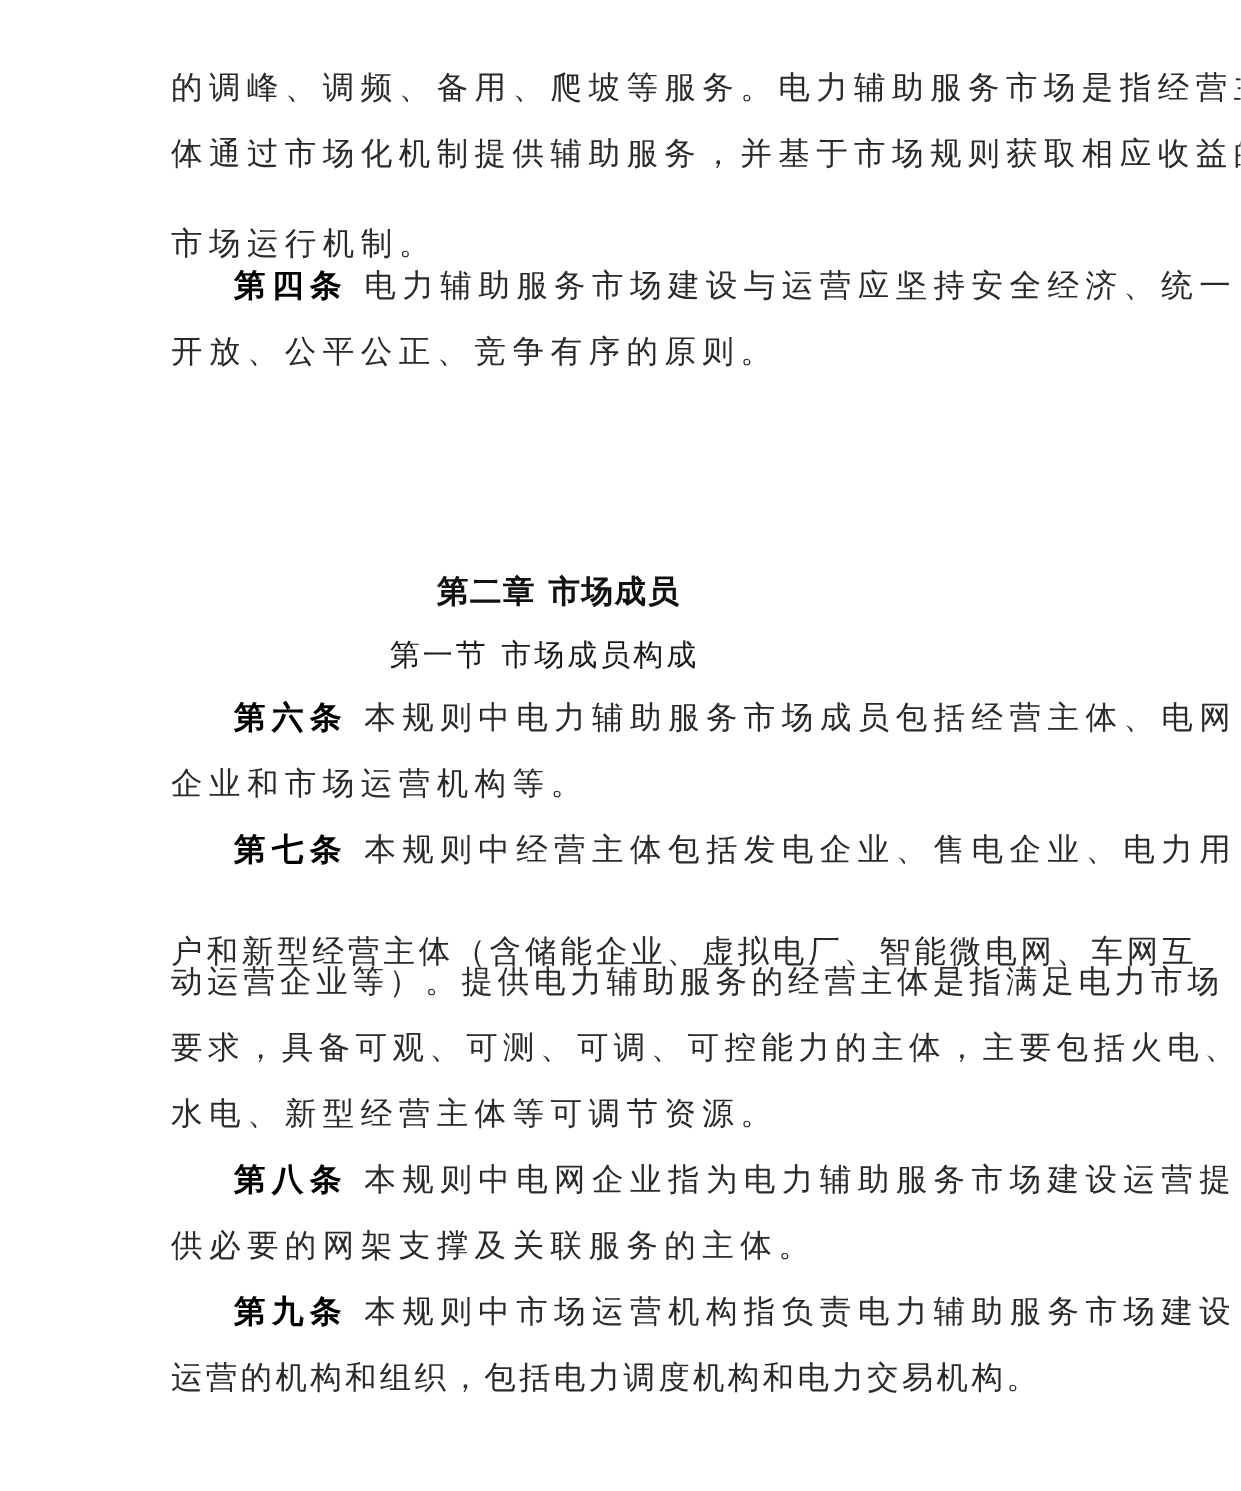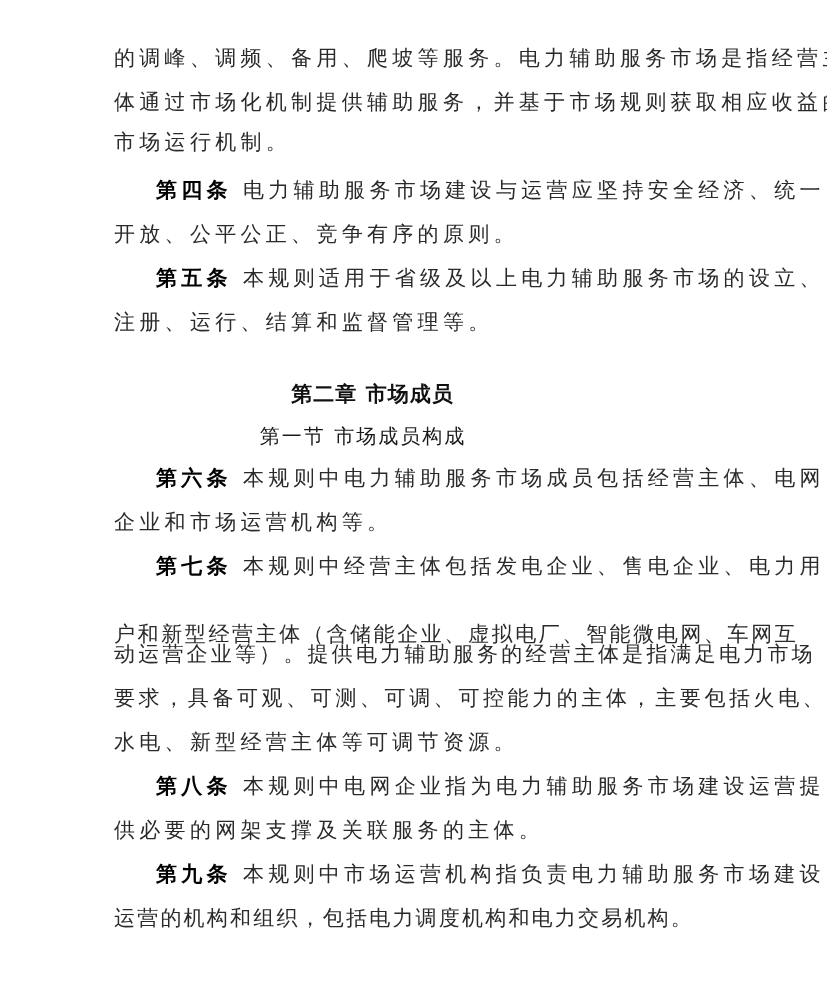--- a/index.html
+++ b/index.html
@@ -27,33 +27,28 @@
     font-size: 20px; line-height: 28px; letter-spacing: 2px; color: #1a1a1a;
   }
 </style>
 </head>
 <body>
 
 <div class="page">
 
   <div class="line" style="top:44px">的调峰、调频、备用、爬坡等服务。电力辅助服务市场是指经营主</div>
   <div class="line" style="top:88px">体通过市场化机制提供辅助服务，并基于市场规则获取相应收益的</div>
-  <div class="line" style="top:128px">市场运行机制。</div>
+  <div class="line" style="top:148px">市场运行机制。</div>
 
   <div class="line indent" style="top:176px">
     <span class="article-label">第四条</span>
     <span>电力辅助服务市场建设与运营应坚持安全经济、统一</span>
   </div>
   <div class="line" style="top:220px">开放、公平公正、竞争有序的原则。</div>
 
-  <div class="line indent" style="top:264px">
-    <span class="article-label">第五条</span>
-    <span>本规则适用于省级及以上电力辅助服务市场的设立、</span>
-  </div>
-  <div class="line" style="top:308px">注册、运行、结算和监督管理等。</div>
 
   <div class="chapter" style="top:380px">第二章  市场成员</div>
   <div class="section" style="top:422px">第一节  市场成员构成</div>
 
   <div class="line indent" style="top:464px">
     <span class="article-label">第六条</span>
     <span>本规则中电力辅助服务市场成员包括经营主体、电网</span>
   </div>
   <div class="line" style="top:508px">企业和市场运营机构等。</div>
 

